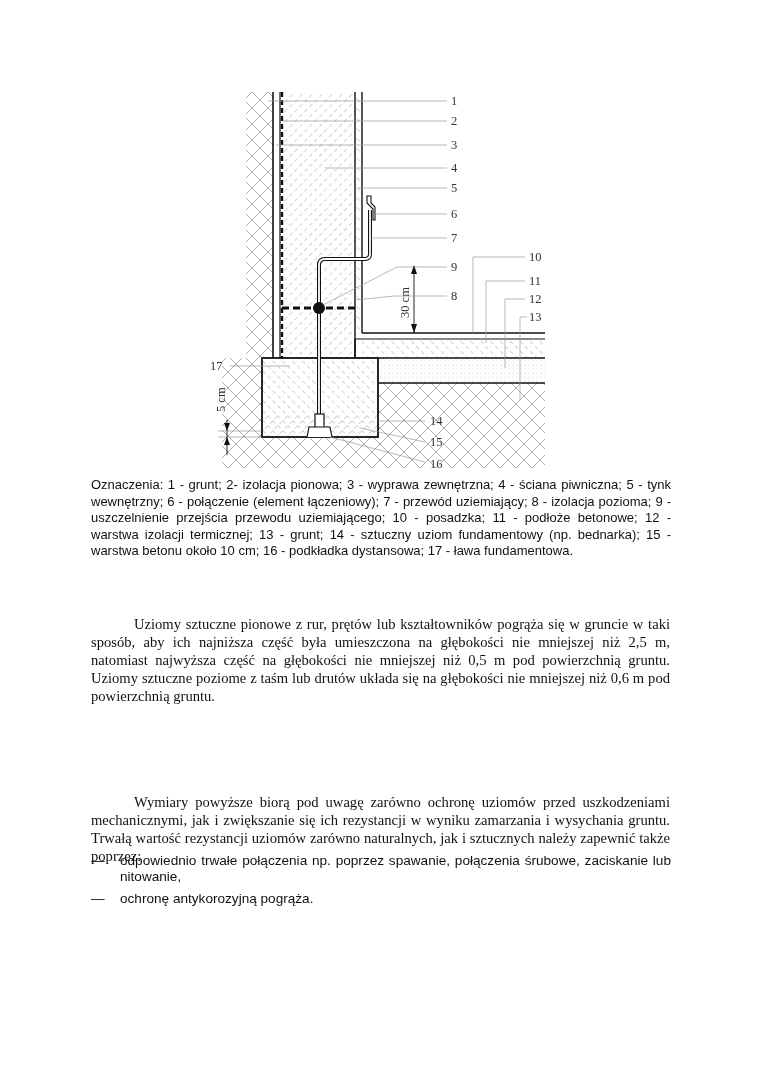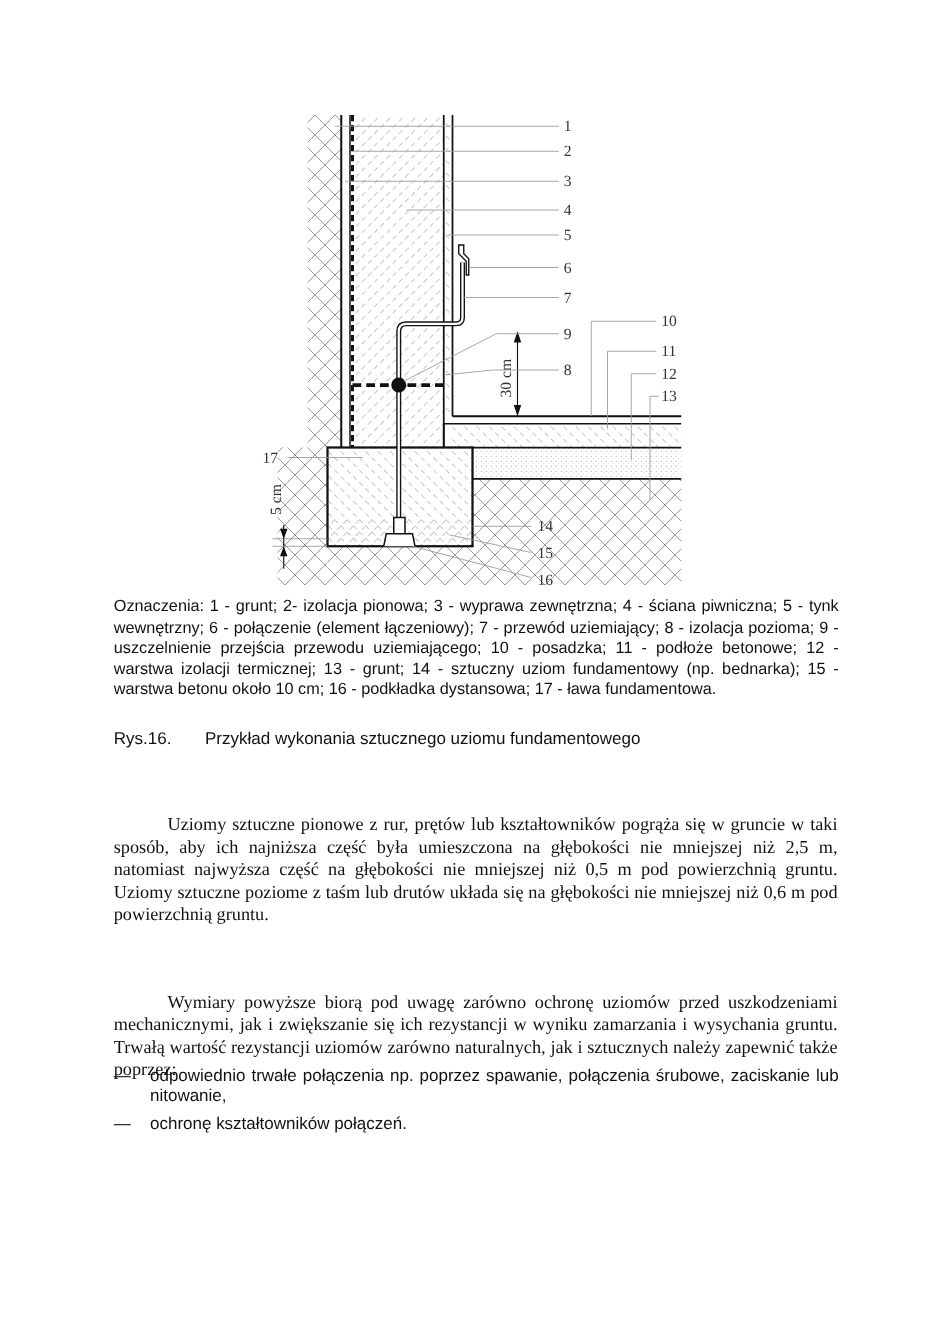--- a/index.html
+++ b/index.html
@@ -15,21 +15,21 @@
   .caption {
     position: absolute; left: 91px; top: 583px; width: 580px;
     font-family: "Liberation Sans", sans-serif; font-size: 13.6px; line-height: 16.6px;
   }
   .caption .num { display: inline-block; width: 73px; }
   .para {
     position: absolute; left: 91px; width: 579px;
     font-family: "Liberation Serif", serif; font-size: 14.6px; line-height: 18.1px;
     text-align: justify; text-indent: 43px; margin: 0;
   }
-  .para1 { top: 651px; }
+  .para1 { top: 615px; }
   .para2 { top: 793px; }
   .bullets {
     position: absolute; left: 91px; top: 853px; width: 580px; margin: 0; padding: 0; list-style: none;
     font-family: "Liberation Sans", sans-serif; font-size: 13.6px; line-height: 16.2px;
   }
   .bullets li { position: relative; padding-left: 29px; margin-bottom: 6px; text-align: justify; }
   .bullets li .dash { position: absolute; left: 0; top: 0; }
   .lbl { font-family: "Liberation Serif", serif; font-size: 12.5px; fill: #333; }
 </style>
 </head>
@@ -150,31 +150,28 @@
         <text x="430" y="425">14</text>
         <text x="430" y="446">15</text>
         <text x="430" y="468">16</text>
         <text x="210" y="370">17</text>
       </g>
     </svg>
   </div>
 
   <div class="legend">Oznaczenia: 1 - grunt; 2- izolacja pionowa; 3 - wyprawa zewnętrzna; 4 - ściana piwniczna; 5 - tynk wewnętrzny; 6 - połączenie (element łączeniowy); 7 - przewód uziemiający; 8 - izolacja pozioma; 9 - uszczelnienie przejścia przewodu uziemiającego; 10 - posadzka; 11 - podłoże betonowe; 12 - warstwa izolacji termicznej; 13 - grunt; 14 - sztuczny uziom fundamentowy (np. bednarka); 15 - warstwa betonu około 10 cm; 16 - podkładka dystansowa; 17 - ława fundamentowa.</div>
 
-  <div class="caption">
-    <span class="num">Rys.16.</span><span>Przykład wykonania sztucznego uziomu fundamentowego</span>
-  </div>
 
   <p class="para para1">Uziomy sztuczne pionowe z rur, prętów lub kształtowników pogrąża się w gruncie w taki sposób, aby ich najniższa część była umieszczona na głębokości nie mniejszej niż 2,5 m, natomiast najwyższa część na głębokości nie mniejszej niż 0,5 m pod powierzchnią gruntu. Uziomy sztuczne poziome z taśm lub drutów układa się na głębokości nie mniejszej niż 0,6 m pod powierzchnią gruntu.</p>
   <p class="para para2">Wymiary powyższe biorą pod uwagę zarówno ochronę uziomów przed uszkodzeniami mechanicznymi, jak i zwiększanie się ich rezystancji w wyniku zamarzania i wysychania gruntu. Trwałą wartość rezystancji uziomów zarówno naturalnych, jak i sztucznych należy zapewnić także poprzez:</p>
 
   <ul class="bullets">
     <li>
       <span class="dash">—</span>
       <span>odpowiednio trwałe połączenia np. poprzez spawanie, połączenia śrubowe, zaciskanie lub nitowanie,</span>
     </li>
     <li>
       <span class="dash">—</span>
-      <span>ochronę kształtowników połączeń.</span>
+      <span>ochronę antykorozyjną pogrąża.</span>
     </li>
   </ul>
 
 </div>
 
 </body></html>

